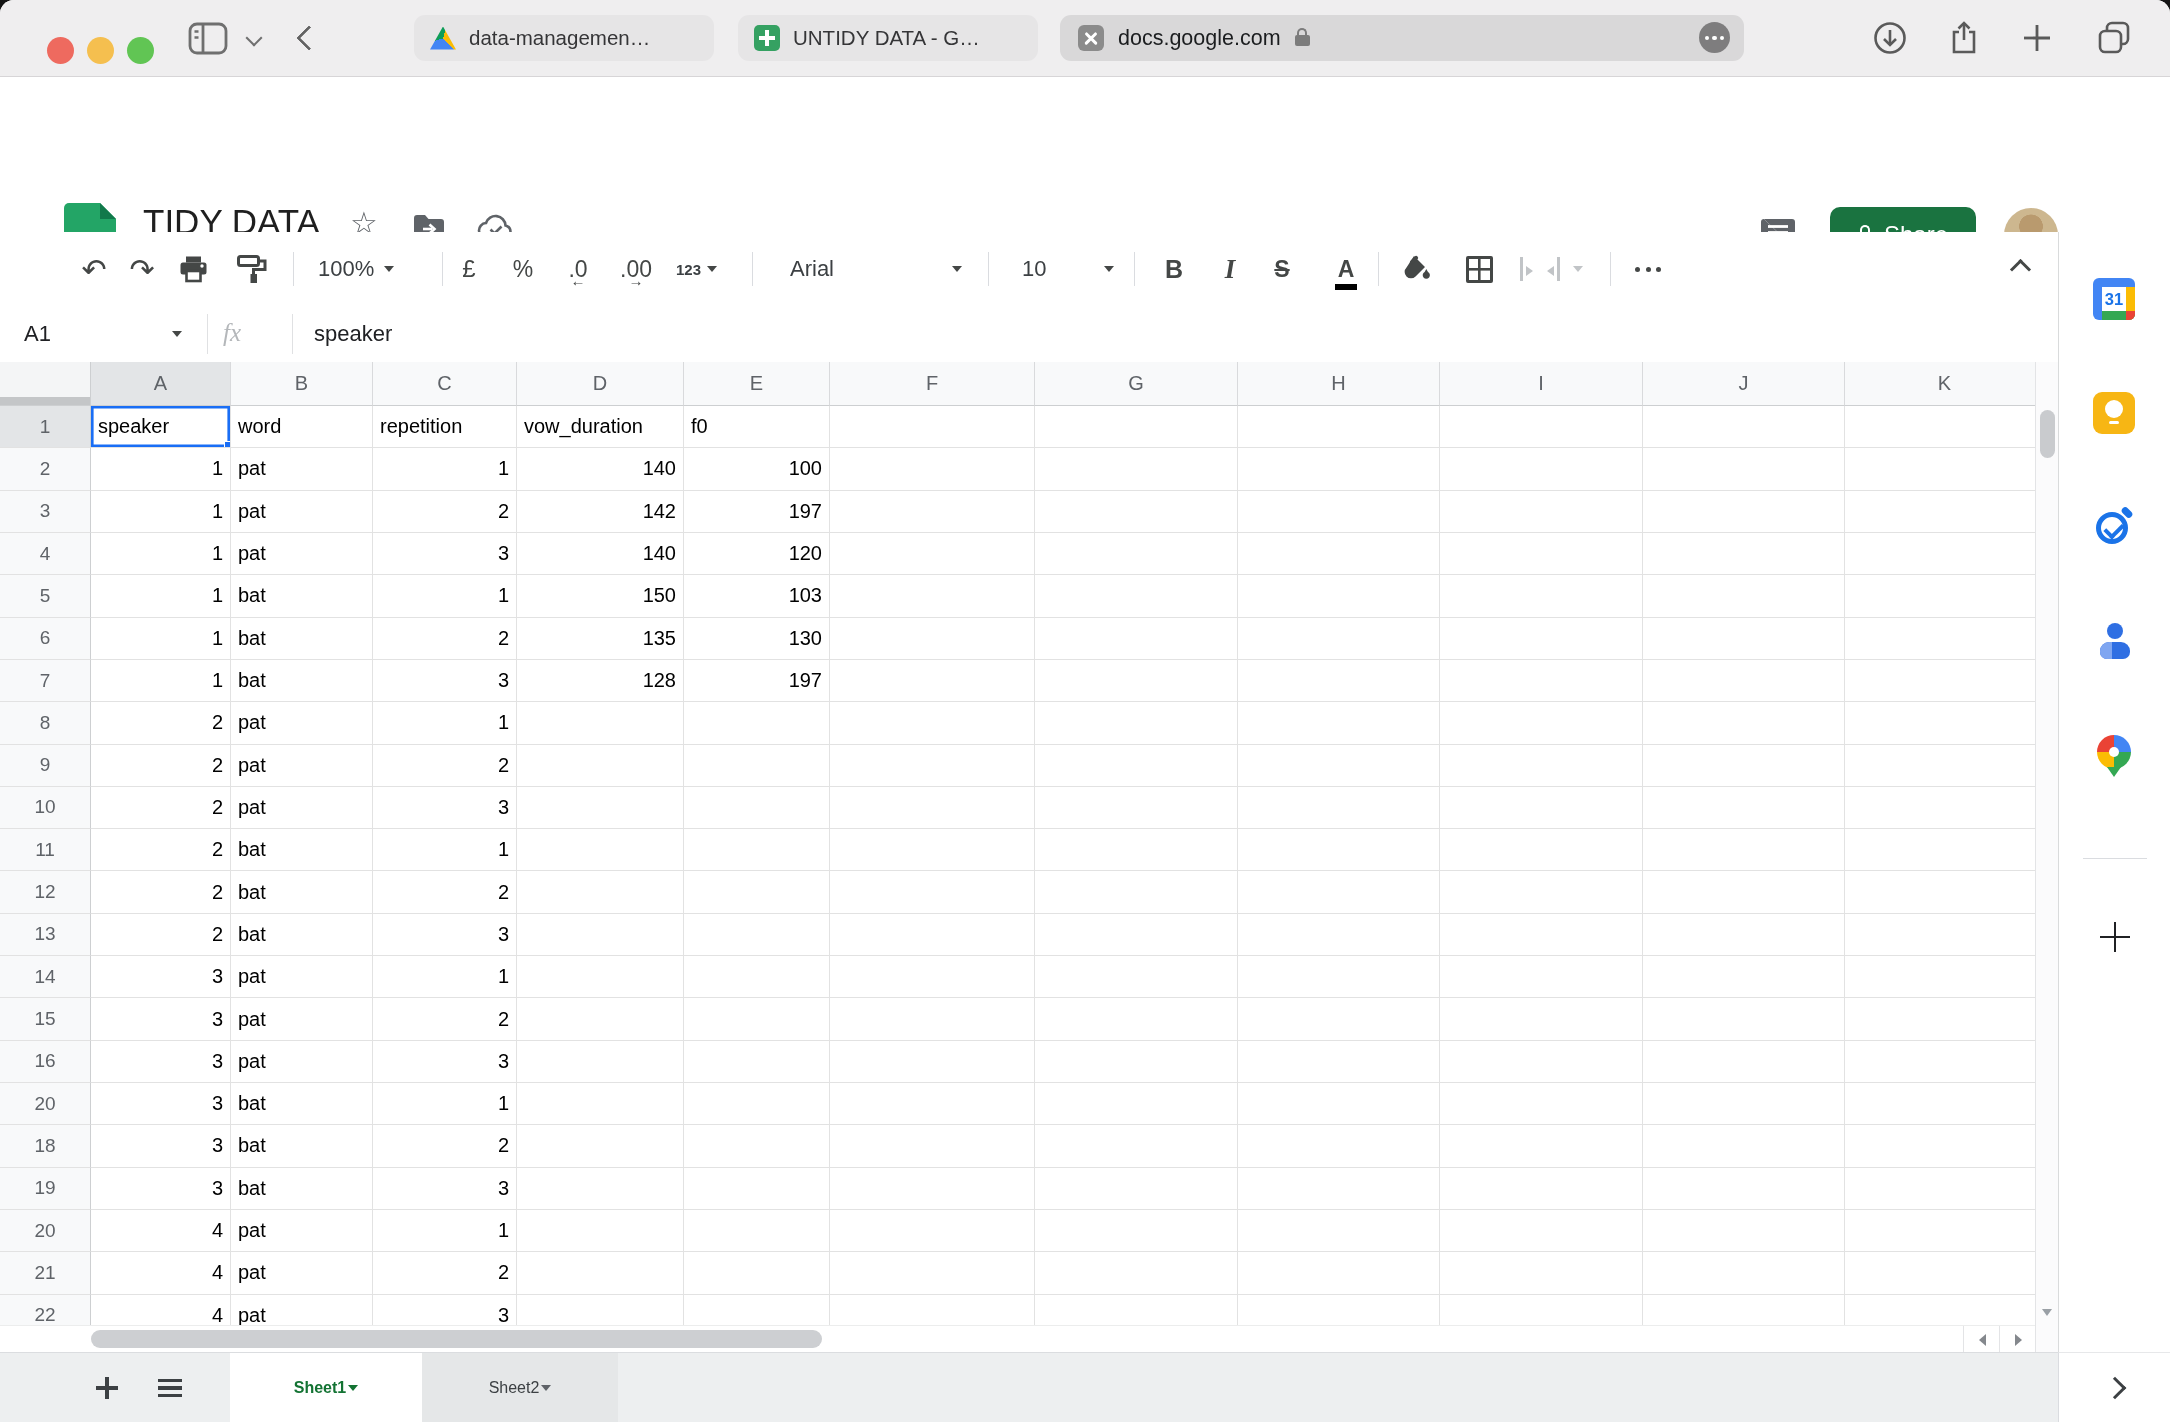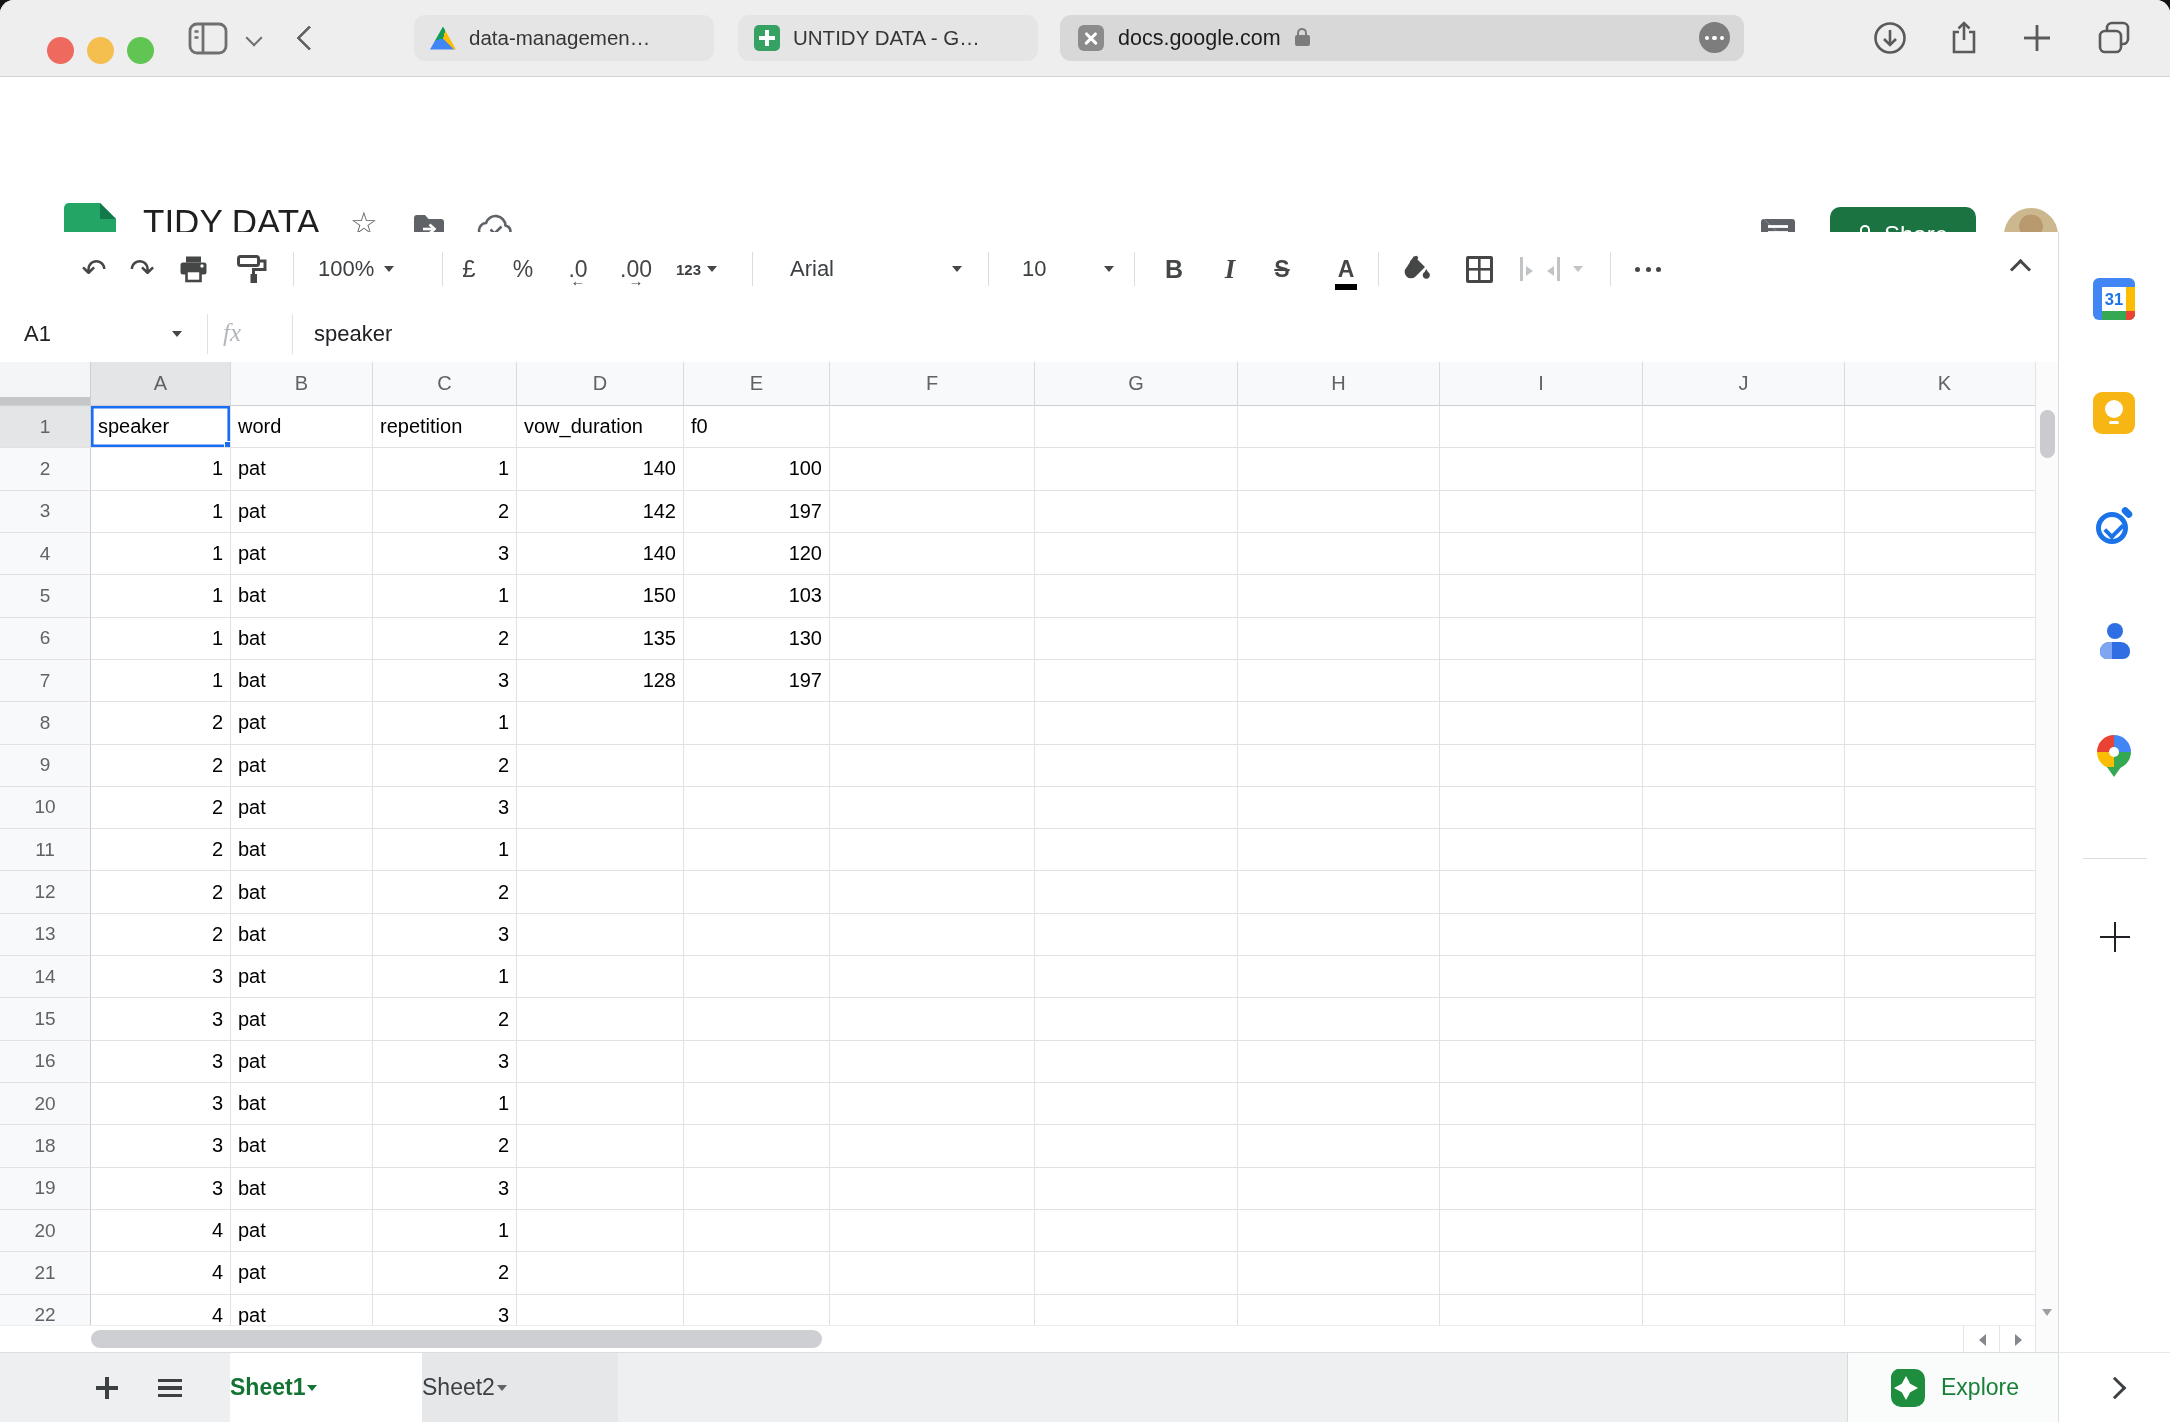--- a/index.html
+++ b/index.html
@@ -87,21 +87,21 @@
   .hthumb{position:absolute;left:91px;top:4px;width:731px;height:18px;border-radius:9px;background:#cdcfd2;}
   .harrow{position:absolute;top:0;width:36px;height:27px;border-left:1px solid #e3e4e6;display:flex;align-items:center;justify-content:center;}
   .tri-l{width:0;height:0;border-top:6px solid transparent;border-bottom:6px solid transparent;border-right:7px solid #84888d;}
   .tri-r{width:0;height:0;border-top:6px solid transparent;border-bottom:6px solid transparent;border-left:7px solid #84888d;}
   
   .tabbar{position:absolute;left:0;top:1352px;width:2058px;height:70px;background:#edeff0;border-top:1px solid #dbdde0;box-sizing:border-box;}
   .plus-ic{position:relative;width:22px;height:22px;}
   .plus-ic::before{content:'';position:absolute;left:0;top:9.4px;width:22px;height:3.2px;background:#3c4043;}
   .plus-ic::after{content:'';position:absolute;left:9.4px;top:0;width:3.2px;height:22px;background:#3c4043;}
   .burger{width:24px;height:18px;background:repeating-linear-gradient(180deg,#3c4043 0 3.4px,rgba(0,0,0,0) 3.4px 7.3px);}
-  .stab{position:absolute;top:0;height:69px;display:flex;align-items:center;gap:2px;font-size:23px;}
+  .stab{position:absolute;top:0;height:69px;display:flex;align-items:center;justify-content:center;gap:2px;font-size:16px;}
   .stab1{left:230px;width:192px;background:#fff;font-weight:700;color:#137333;}
   .stab2{left:422px;width:196px;background:#e5e7e8;font-weight:500;color:#3c4043;}
   .tri-g{border-top-color:#137333;}
   .tri-gr{border-top-color:#5f6368;}
   .explore{position:absolute;left:1847px;top:0;width:210px;height:69px;background:#fafbfb;border-left:1px solid #d8dadb;display:flex;align-items:center;justify-content:center;gap:16px;}
   .explore-label{font-size:23px;font-weight:500;color:#188038;}
   .br-corner{position:absolute;left:2058px;top:1352px;width:112px;height:70px;background:#fff;border-left:1px solid #dadce0;border-top:1px solid #e7e8ea;box-sizing:border-box;display:flex;align-items:center;justify-content:center;}
   .chev-r{width:13px;height:13px;border-top:3px solid #3c4043;border-right:3px solid #3c4043;transform:rotate(45deg);}
   
   .sidebar{position:absolute;left:2058px;top:232px;width:112px;height:1120px;background:#fff;border-left:1px solid #d9dbdc;box-sizing:border-box;}
@@ -706,27 +706,20 @@
         <div class="burger"></div>
       </div>
     <div class="stab stab1">
       <span>Sheet1</span>
         <div class="tri tri-g"></div>
     </div>
     <div class="stab stab2">
       <span>Sheet2</span>
         <div class="tri tri-gr"></div>
     </div>
-    <div class="explore">
-      <svg width="38" height="38" viewBox="0 0 38 38">
-        <path d="M10 0 h18 a10 10 0 0 1 10 10 v18 a10 10 0 0 1 -10 10 h-9 l-5 -0 a10 10 0 0 1 -10 -10 l0 -18 a10 10 0 0 1 6 -10 Z" fill="#1e8e3e"></path>
-        <path d="M19 7 L23.2 14.8 L31 19 L23.2 23.2 L19 31 L14.8 23.2 L7 19 L14.8 14.8 Z" fill="#fff"></path>
-      </svg>
-      <span class="explore-label">Explore</span>
-    </div>
   </div>
   <div class="br-corner">
       <div class="chev-r"></div>
     </div>
 
   <div class="sidebar">
     <div class="side-ic" style="top:46px;">
       <div class="cal">
           <div class="yb"></div>
           <div class="gb"></div>

